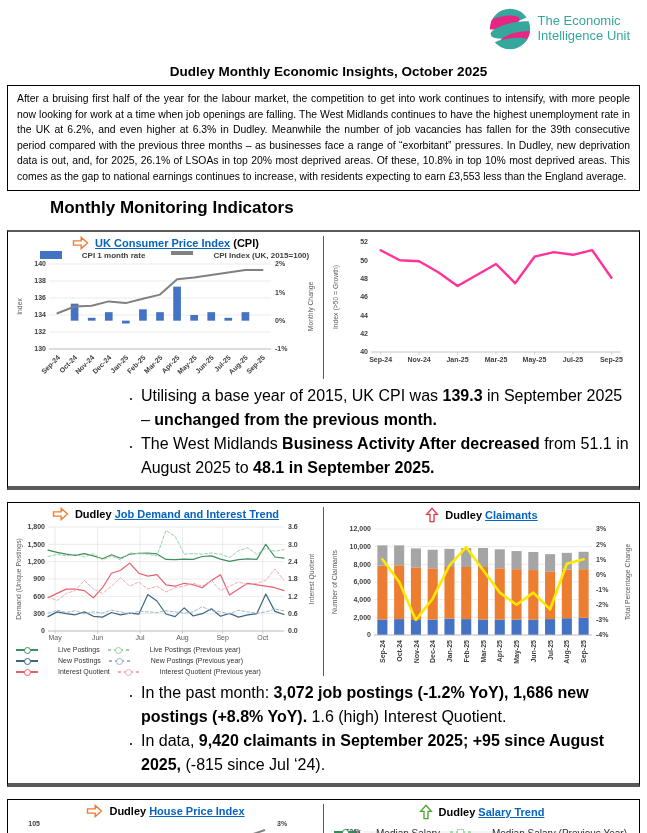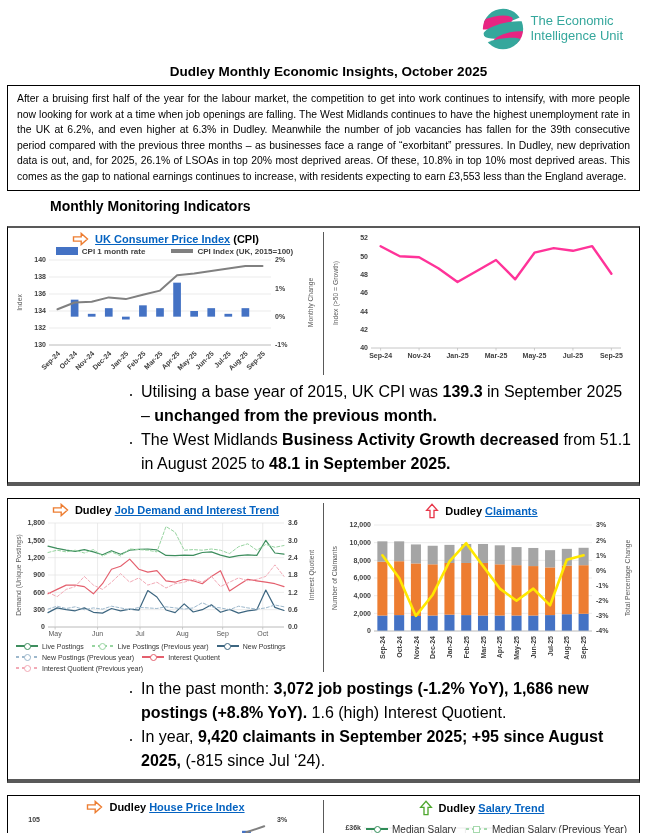--- a/index.html
+++ b/index.html
@@ -1,40 +1,40 @@
 <!DOCTYPE html>
 <html><head>
 <meta charset="utf-8">
 <style>
   html,body{margin:0;padding:0;background:#fff;}
   .page{width:647px;height:833px;position:relative;background:#fff;overflow:hidden;
         font-family:"Liberation Sans",sans-serif;color:#000;}
   
-  .logo{position:absolute;top:7px;right:24px;display:flex;align-items:center;gap:6px;}
+  .logo{position:absolute;top:7px;right:17px;display:flex;align-items:center;gap:6px;}
   .logo-text{color:#35A79C;font-size:13px;line-height:1.12;font-weight:400;}
   .doc-title{text-align:center;font-size:13.5px;font-weight:bold;margin:64px 0 6px 0;padding-left:10px;}
   
   .intro-box{margin:0 7px;border:1px solid #000;padding:5px 9px;font-size:10.4px;line-height:1.5;text-align:justify;}
-  .mon-heading{font-size:14px;font-weight:bold;margin:7px 0 3px 50px;}
+  .mon-heading{font-size:17px;font-weight:bold;margin:7px 0 3px 50px;}
   
   .panel{margin:12px 7px;border:1px solid #000;border-bottom:4px solid #595959;padding:2px 0 1px 0;}
   .panel:first-of-type{border-top:2px solid #595959;}
   .charts-row{display:flex;align-items:stretch;}
   .cell{flex:1;position:relative;display:flex;flex-direction:column;align-items:center;min-width:0;}
   .vsep{width:1px;background:#595959;margin:2px 0;}
   .chart-title{display:flex;align-items:center;justify-content:center;gap:6px;font-size:11px;font-weight:bold;margin:2px 0 0 0;white-space:nowrap;}
   .chart-title a{color:#0563C1;text-decoration:underline;cursor:pointer;}
   svg.chart{display:block;}
   
   .legend{display:flex;justify-content:center;align-items:center;font-size:7.5px;color:#333;gap:14px;}
   .legend.top{margin:1px 0 -1px 18px;font-size:8px;font-weight:bold;color:#404040;gap:26px;}
   .legend.row4{gap:9px;margin-top:-1px;font-size:7.5px;font-weight:bold;}
   .legend.wrap{flex-wrap:wrap;justify-content:flex-start;gap:2px 8px;padding:1px 4px 1px 8px;font-size:7px;align-self:flex-start;}
   .legend.inside{position:absolute;top:26px;right:12px;gap:10px;font-size:10px;background:transparent;}
-  .lg{display:inline-flex;align-items:center;gap:4px;white-space:nowrap;}
+  .lg{display:inline-flex;gap:20px;white-space:nowrap;}
   .mk{display:inline-block;flex:none;}
   .mk-rect{width:22px;height:8px;}
   .mk-thick{width:22px;height:4px;}
   .mk-ldot{position:relative;width:22px;height:9px;}
   .mk-ldot .bar{position:absolute;left:0;right:0;top:3.5px;height:2px;}
   .mk-ldot .dot{position:absolute;left:7.5px;top:1px;width:5px;height:5px;border:1.4px solid;border-radius:50%;background:#fff;}
   .mk-ldot .dot.sq{border-radius:0;}
   
   ul.bullets{margin:3px 0 5px 0;padding:0 8px 0 133px;list-style:disc outside;}
   ul.bullets li{font-size:16px;line-height:1.5;}
@@ -166,21 +166,21 @@
             <text x="203.46153846153845" y="128" text-anchor="middle" font-size="7" font-weight="bold" fill="#404040">May-25</text>
             <line x1="241.92307692307693" y1="118" x2="241.92307692307693" y2="120.5" stroke="#BFBFBF" stroke-width="0.8"></line>
             <text x="241.92307692307693" y="128" text-anchor="middle" font-size="7" font-weight="bold" fill="#404040">Jul-25</text>
             <line x1="280.38461538461536" y1="118" x2="280.38461538461536" y2="120.5" stroke="#BFBFBF" stroke-width="0.8"></line>
             <text x="280.38461538461536" y="128" text-anchor="middle" font-size="7" font-weight="bold" fill="#404040">Sep-25</text>
           </svg>
       </div>
     </div>
     <ul class="bullets">
         <li><span>Utilising a base year of 2015, UK CPI was </span><span class="b">139.3</span><span> in September 2025 – </span><span class="b">unchanged from the previous month.</span></li>
-        <li><span>The West Midlands </span><span class="b">Business Activity Growth decreased</span><span> from 51.1 in August 2025 to </span><span class="b">48.1 in September 2025.</span></li>
+        <li><span>The West Midlands </span><span class="b">Business Activity After decreased</span><span> from 51.1 in August 2025 to </span><span class="b">48.1 in September 2025.</span></li>
       </ul>
   </section>
 
   <section class="panel">
     <div class="charts-row">
       <div class="cell">
         <div class="chart-title">
           <svg class="arrow-icon" width="17" height="14" viewBox="0 0 24 20">
               <path d="M2 7 h11 V2 l9 8 -9 8 v-5 H2 z" fill="#fff" stroke="#ED7D31" stroke-width="2"></path>
             </svg>
@@ -366,21 +366,21 @@
             <text x="189.13846153846154" y="117" text-anchor="end" font-size="7" font-weight="bold" fill="#404040" transform="rotate(-90 189.13846153846154 117)">May-25</text>
             <text x="205.90769230769232" y="117" text-anchor="end" font-size="7" font-weight="bold" fill="#404040" transform="rotate(-90 205.90769230769232 117)">Jun-25</text>
             <text x="222.67692307692306" y="117" text-anchor="end" font-size="7" font-weight="bold" fill="#404040" transform="rotate(-90 222.67692307692306 117)">Jul-25</text>
             <text x="239.44615384615383" y="117" text-anchor="end" font-size="7" font-weight="bold" fill="#404040" transform="rotate(-90 239.44615384615383 117)">Aug-25</text>
             <text x="256.2153846153846" y="117" text-anchor="end" font-size="7" font-weight="bold" fill="#404040" transform="rotate(-90 256.2153846153846 117)">Sep-25</text>
           </svg>
       </div>
     </div>
     <ul class="bullets">
         <li><span>In the past month: </span><span class="b">3,072 job postings (-1.2% YoY), 1,686 new postings (+8.8% YoY).</span><span> 1.6 (high) Interest Quotient.</span></li>
-        <li><span>In year, </span><span class="b">9,420 claimants in September 2025; +95 since August 2025,</span><span> (-815 since Jul ‘24).</span></li>
+        <li><span>In data, </span><span class="b">9,420 claimants in September 2025; +95 since August 2025,</span><span> (-815 since Jul ‘24).</span></li>
       </ul>
   </section>
 
   <section class="panel">
     <div class="charts-row">
       <div class="cell">
         <div class="chart-title">
           <svg class="arrow-icon" width="17" height="14" viewBox="0 0 24 20">
               <path d="M2 7 h11 V2 l9 8 -9 8 v-5 H2 z" fill="#fff" stroke="#ED7D31" stroke-width="2"></path>
             </svg>

